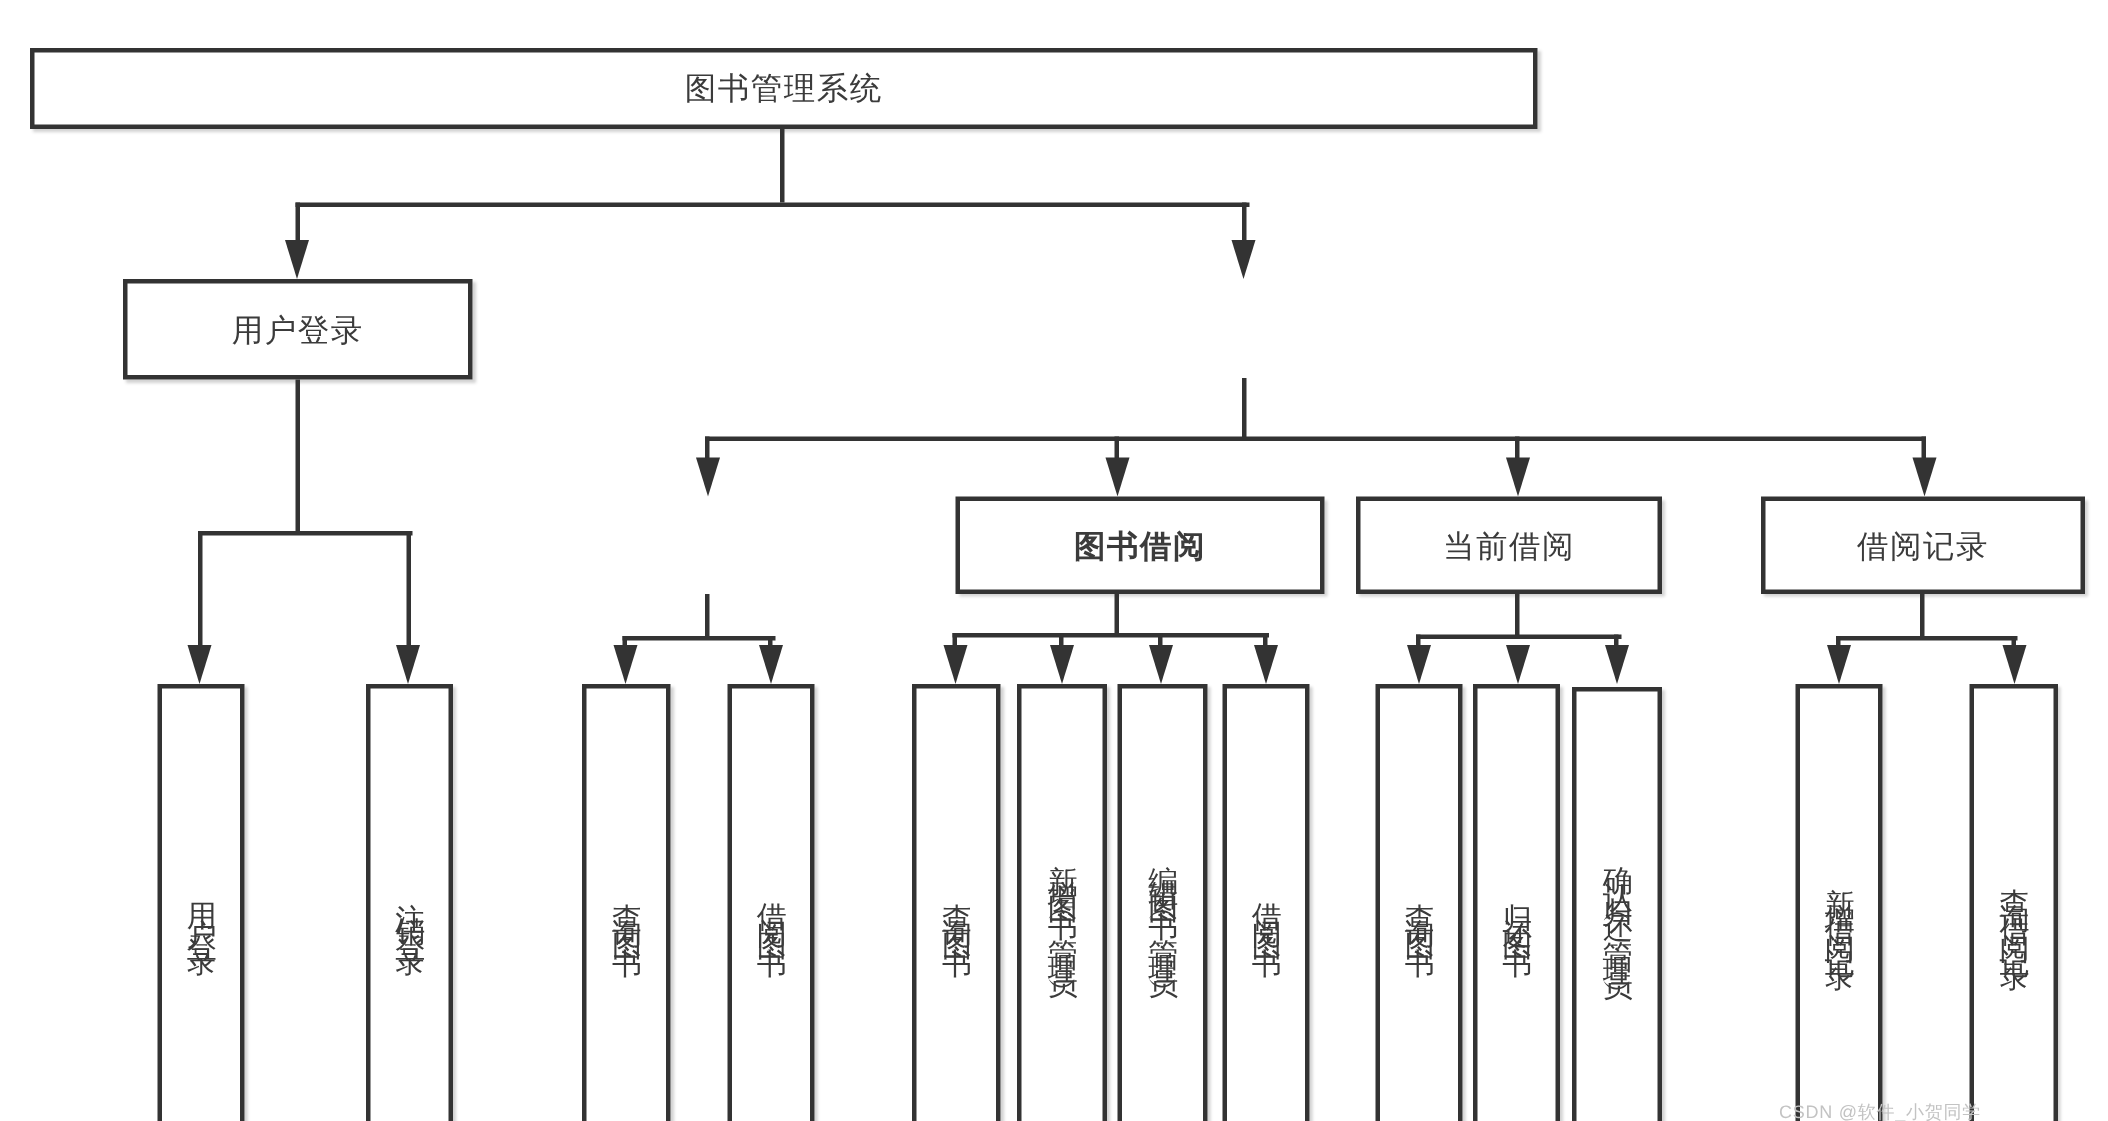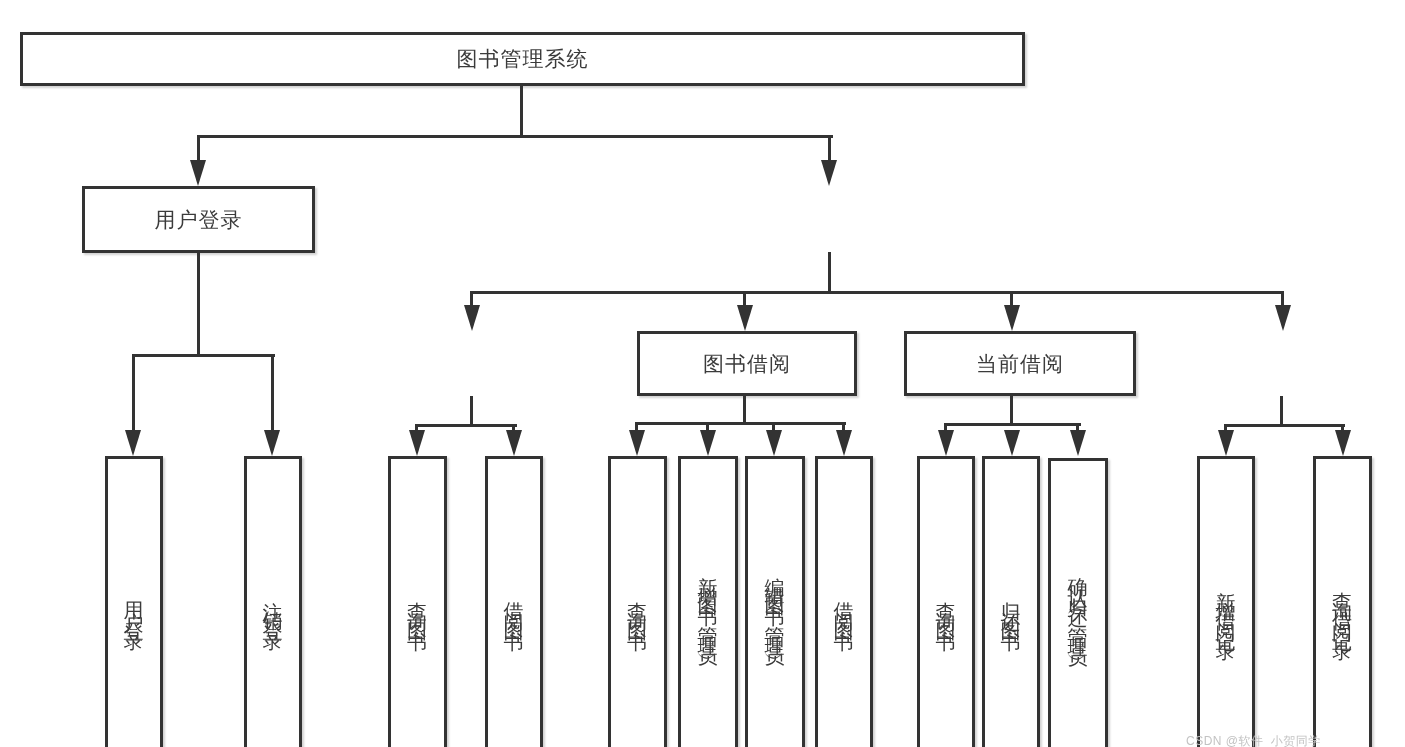--- a/index.html
+++ b/index.html
@@ -78,25 +78,28 @@
   <div class="hl" style="left:470px;top:273px;width:814px;"></div>
   <div class="vl" style="left:470px;top:273px;height:16px;"></div>
   <div class="vl" style="left:743px;top:273px;height:16px;"></div>
   <div class="vl" style="left:1010px;top:273px;height:16px;"></div>
   <div class="vl" style="left:1281px;top:273px;height:16px;"></div>
   <div class="arrow" style="left:464px;top:287px;"></div>
   <div class="arrow" style="left:737px;top:287px;"></div>
   <div class="arrow" style="left:1004px;top:287px;"></div>
   <div class="arrow" style="left:1275px;top:287px;"></div>
 
-  <div class="box" style="left:637px;top:313px;width:220px;height:65px;">
+  <div class="box" style="left:637px;top:313px;width:246px;height:65px;font-weight:bold;">
     <span>图书借阅</span>
   </div>
-  <div class="box" style="left:904px;top:313px;width:232px;height:65px;align-items:center;">
+  <div class="box" style="left:904px;top:313px;width:204px;height:65px;align-items:center;">
     <span>当前借阅</span>
+  </div>
+  <div class="box" style="left:1174px;top:313px;width:216px;height:65px;">
+    <span>借阅记录</span>
   </div>
 
   <div class="vl" style="left:470px;top:378px;height:29px;"></div>
   <div class="hl" style="left:415px;top:406px;width:102px;"></div>
   <div class="vl" style="left:415px;top:406px;height:8px;"></div>
   <div class="vl" style="left:512px;top:406px;height:8px;"></div>
   <div class="arrow" style="left:409px;top:412px;"></div>
   <div class="arrow" style="left:506px;top:412px;"></div>
 
   <div class="vl" style="left:743px;top:378px;height:27px;"></div>

